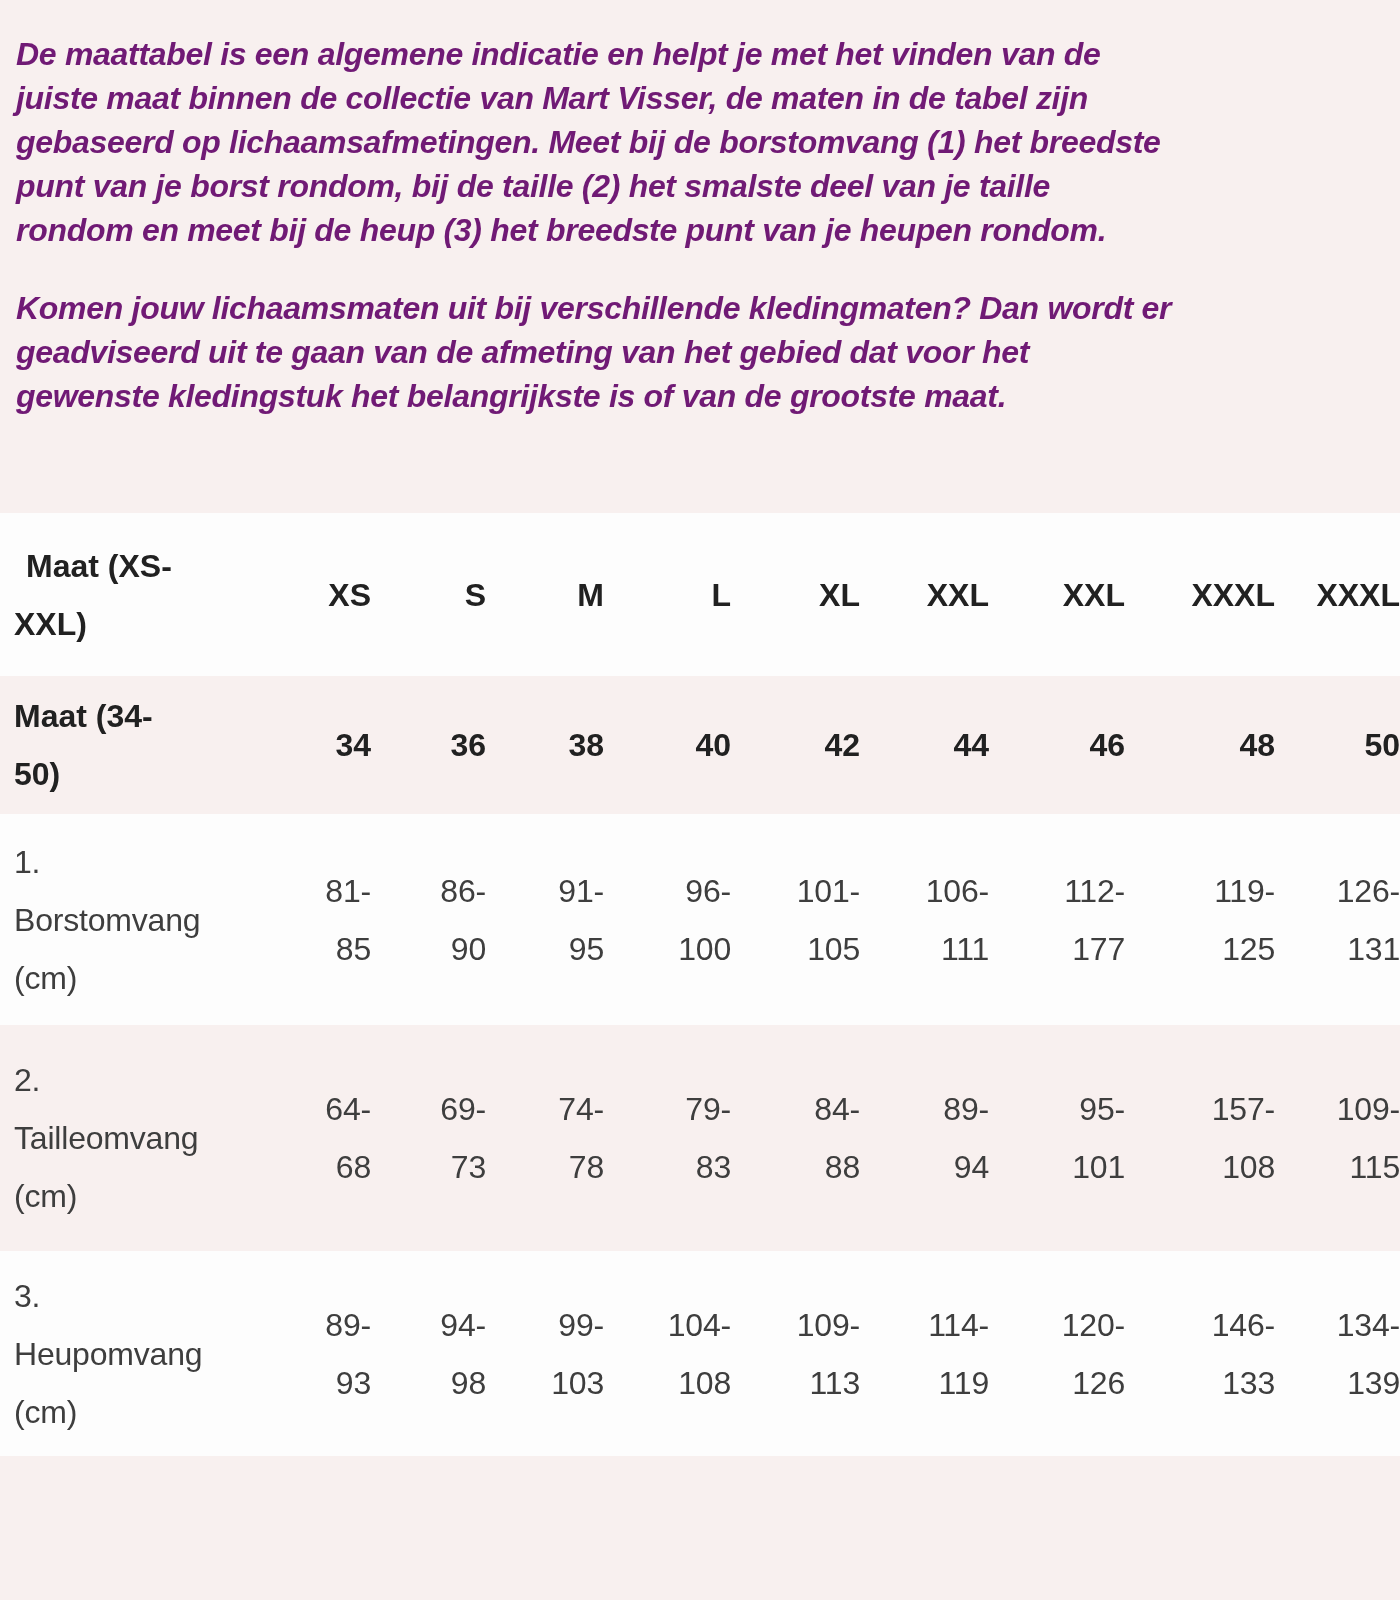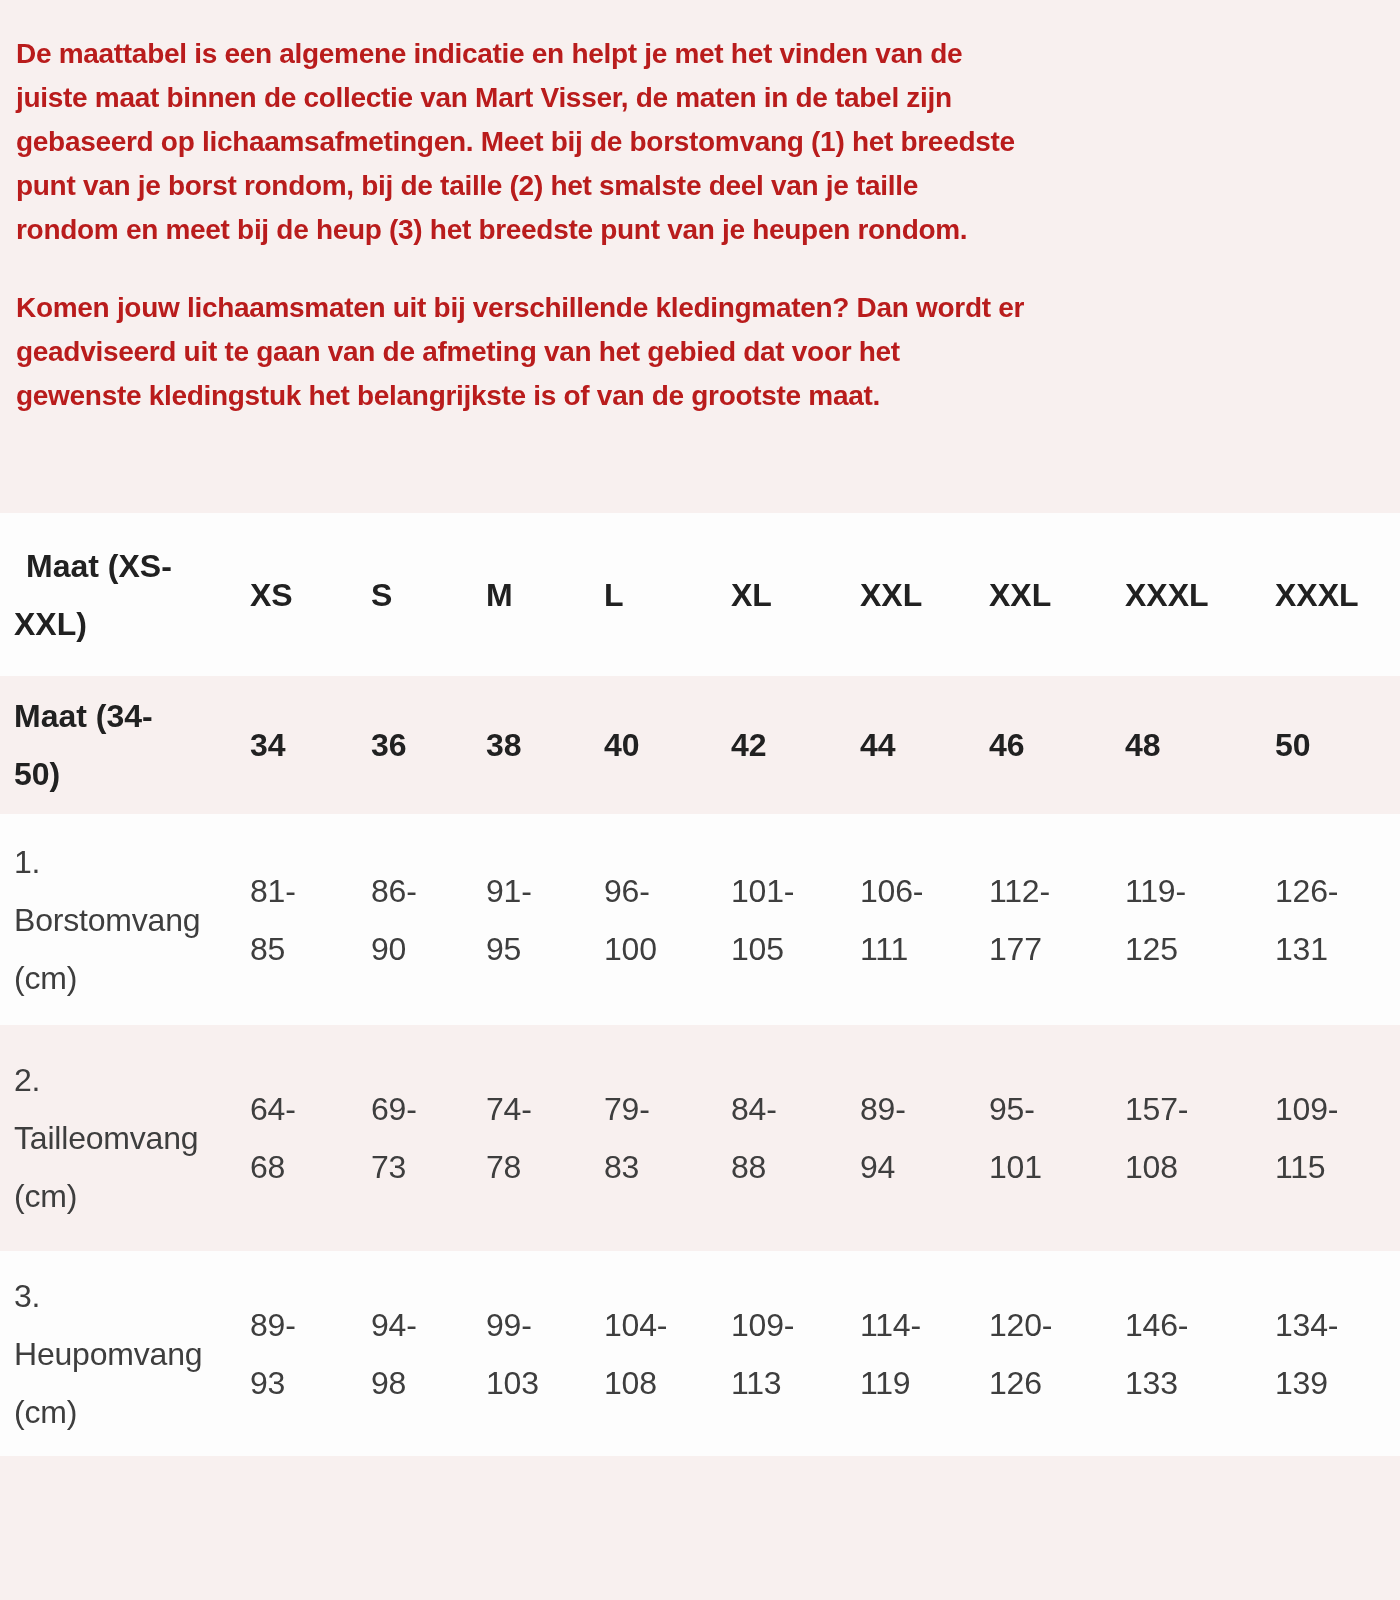--- a/index.html
+++ b/index.html
@@ -10,36 +10,36 @@
     color:#212121;
     overflow:hidden;
     box-sizing:border-box;
   }
   .header { padding:32px 16px 0 16px; }
   .page-title {
     font-size:44px; font-weight:700; line-height:53px;
     margin:0 0 54px 0; color:#1d1d1d;
   }
   .copy {
-    font-size:28px; font-weight:700; line-height:44px;
+    font-size:32px; font-weight:700; line-height:44px;
     letter-spacing:-0.3px; white-space:pre-line;
-    margin:0 0 34px 0; color:#b91c1c;
+    margin:0 0 34px 0; color:#701a75;font-style:italic;
   }
   .copy:last-child { margin-bottom:8px; }
   table.size-table {
     width:1400px; table-layout:fixed; border-collapse:collapse;
     margin-top:95px;
     border-radius:27px;
   }
   .size-table td {
     vertical-align:middle; white-space:pre-line;
     line-height:58px; font-size:32px; padding:0;
   }
   td.row-label { text-align:left; padding-left:14px; }
-  td.val { text-align:left; }
+  td.val { text-align:right; }
   tr.bold-row td { font-weight:700; color:#212121; }
   tr.light-row td { font-weight:400; color:#3e3e3e; letter-spacing:-0.2px; }
   tr.white-row { background:#fdfdfd; }
   .indent-first { text-indent:12px; }
   .h163{height:163px} .h158{height:138px} .h211{height:211px}
   .h226{height:226px} .h205{height:205px}
 </style>
 </head>
 <body>
 

